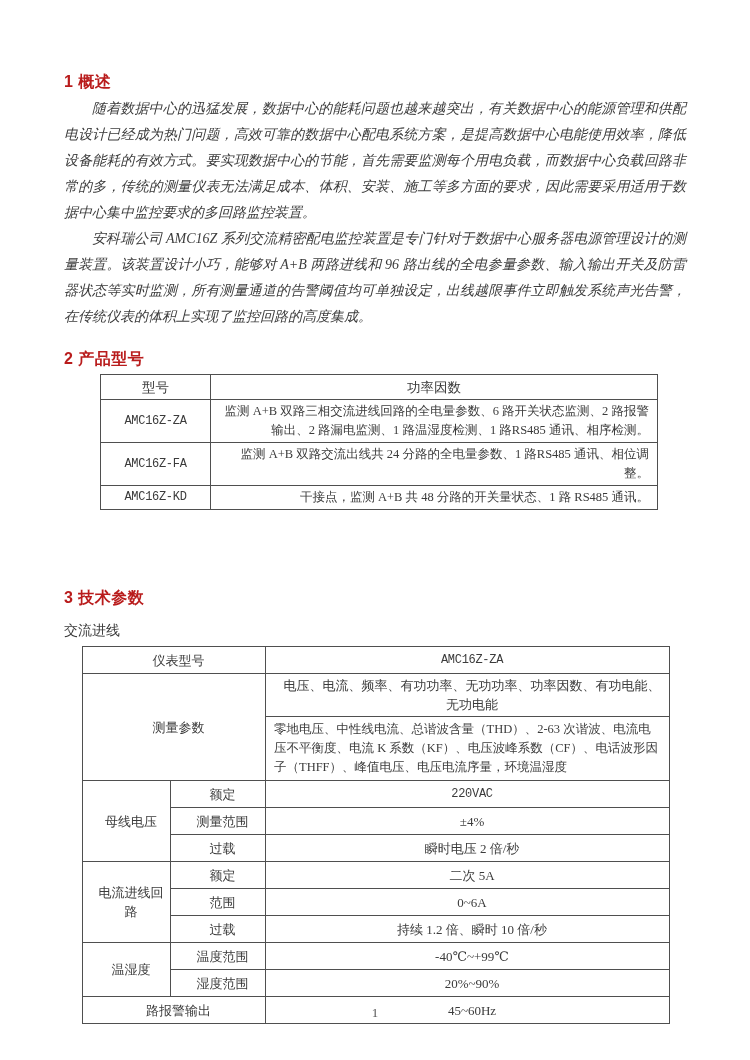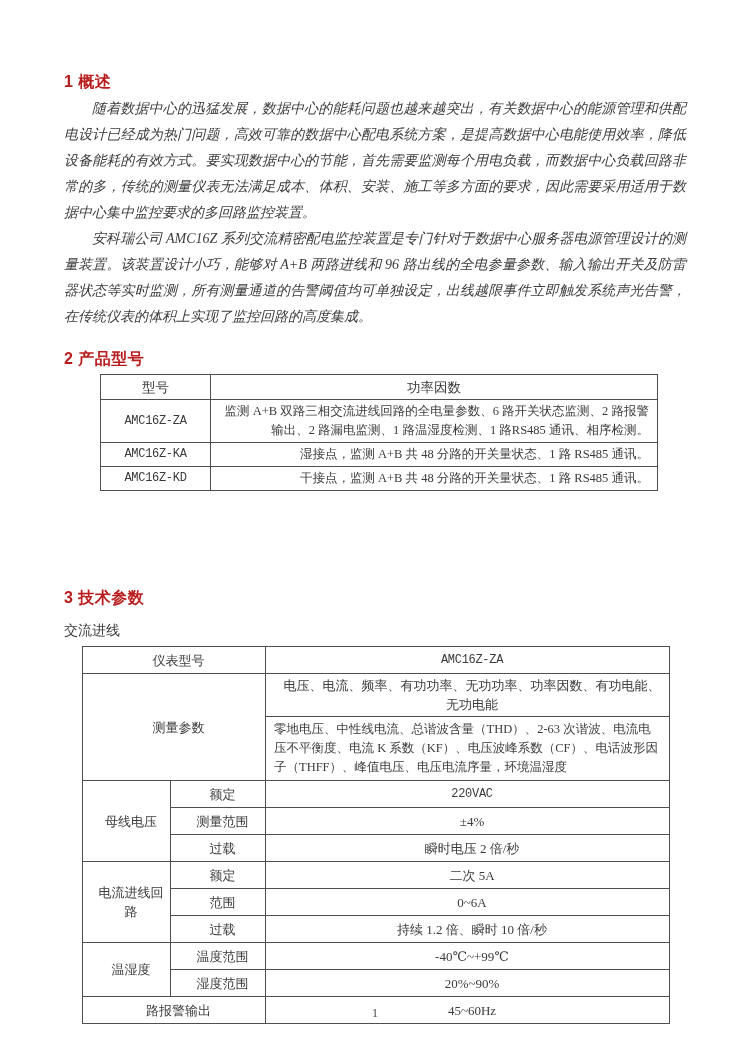--- a/index.html
+++ b/index.html
@@ -113,22 +113,22 @@
     <tbody>
         <tr>
       <th>型号</th>
       <th>功率因数</th>
     </tr>
     <tr>
       <td class="model-cell">AMC16Z-ZA</td>
       <td class="desc-cell">监测 A+B 双路三相交流进线回路的全电量参数、6 路开关状态监测、2 路报警输出、2 路漏电监测、1 路温湿度检测、1 路RS485 通讯、相序检测。</td>
     </tr>
     <tr>
-      <td class="model-cell">AMC16Z-KA</td>
-      <td class="desc-cell">湿接点，监测 A+B 共 48 分路的开关量状态、1 路 RS485 通讯。</td>
+      <td class="model-cell">AMC16Z-FA</td>
+      <td class="desc-cell">监测 A+B 双路交流出线共 24 分路的全电量参数、1 路RS485 通讯、相位调整。</td>
     </tr>
     <tr>
       <td class="model-cell">AMC16Z-KD</td>
       <td class="desc-cell">干接点，监测 A+B 共 48 分路的开关量状态、1 路 RS485 通讯。</td>
     </tr>
   </tbody>
     </table>
 
   <div class="abs sec-heading" style="left:64px; top:588px;">3 技术参数</div>
 

